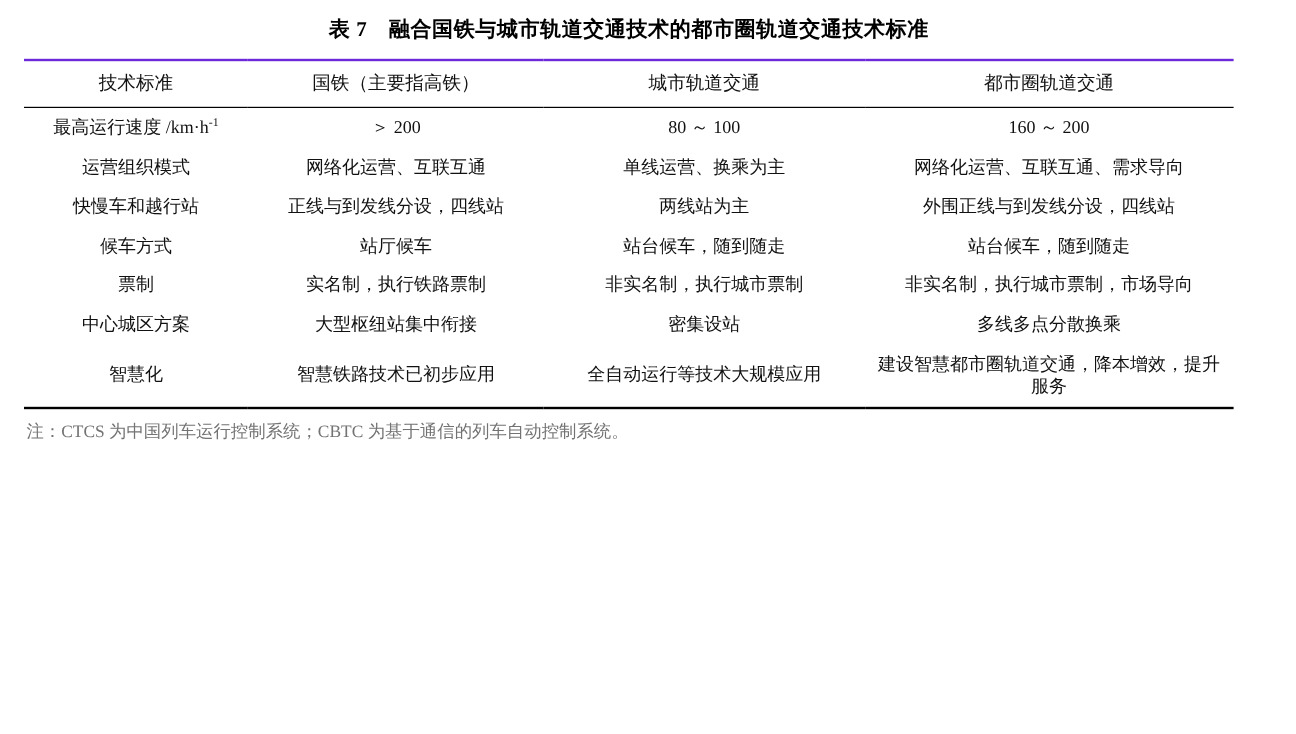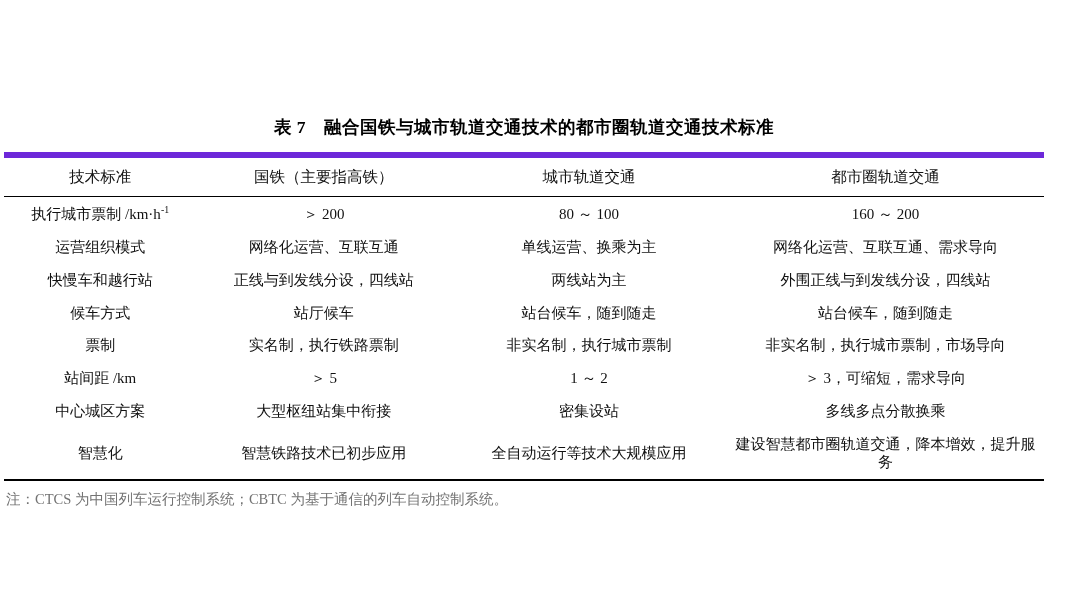--- a/index.html
+++ b/index.html
@@ -11,24 +11,23 @@
     width: 1080px;
     height: 612px;
     font-family: "Liberation Serif", "DejaVu Serif", serif;
     color: #111111;
     overflow: hidden;
   }
   .page {
     width: 1048px;
     height: 612px;
     box-sizing: border-box;
-    padding: 0 4px;
+    padding: 0 20px;
     display: flex;
     flex-direction: column;
-    justify-content: center;
   }
   .table-caption {
     text-align: center;
     font-weight: bold;
     font-size: 17.5px;
     letter-spacing: 0.5px;
     padding: 12px 0 13px 0;
     color: #000;
   }
   table.std {
@@ -44,21 +43,21 @@
     padding: 7px 4px;
     color: #111;
     font-weight: normal;
     line-height: 1.25;
   }
   thead tr.head-row th {
     font-size: 15.5px;
     padding: 9px 4px 10px 4px;
   }
   .rule-top {
-    border-top: 6px solid #6d28d9;
+    border-top: 2px solid #6d28d9;
   }
   .rule-mid {
     border-top: 1px solid #000;
   }
   .rule-bottom {
     border-bottom: 2px solid #000;
   }
   .note {
     font-size: 14.5px;
     padding: 9px 2px 0 2px;
@@ -92,21 +91,21 @@
       <tr class="head-row">
         <th class="rule-top rule-bottom-none">技术标准</th>
         <th class="rule-top">国铁（主要指高铁）</th>
         <th class="rule-top">城市轨道交通</th>
         <th class="rule-top">都市圈轨道交通</th>
       </tr>
     </thead>
     <tbody>
 
       <tr>
-        <td class="rule-mid"><span>执行城市票制 /km·h</span><sup>-1</sup></td>
+        <td class="rule-mid"><span>最高运行速度 /km·h</span><sup>-1</sup></td>
         <td class="rule-mid">＞ 200</td>
         <td class="rule-mid">80 ～ 100</td>
         <td class="rule-mid">160 ～ 200</td>
       </tr>
 
 
 
 
 
       <tr>
@@ -131,26 +130,20 @@
         <td>站台候车，随到随走</td>
       </tr>
 
       <tr>
         <td>票制</td>
         <td>实名制，执行铁路票制</td>
         <td>非实名制，执行城市票制</td>
         <td>非实名制，执行城市票制，市场导向</td>
       </tr>
 
-      <tr>
-        <td>站间距 /km</td>
-        <td>＞ 5</td>
-        <td>1 ～ 2</td>
-        <td>＞ 3，可缩短，需求导向</td>
-      </tr>
 
       <tr>
         <td>中心城区方案</td>
         <td>大型枢纽站集中衔接</td>
         <td>密集设站</td>
         <td>多线多点分散换乘</td>
       </tr>
 
       <tr>
         <td class="rule-bottom">智慧化</td>

